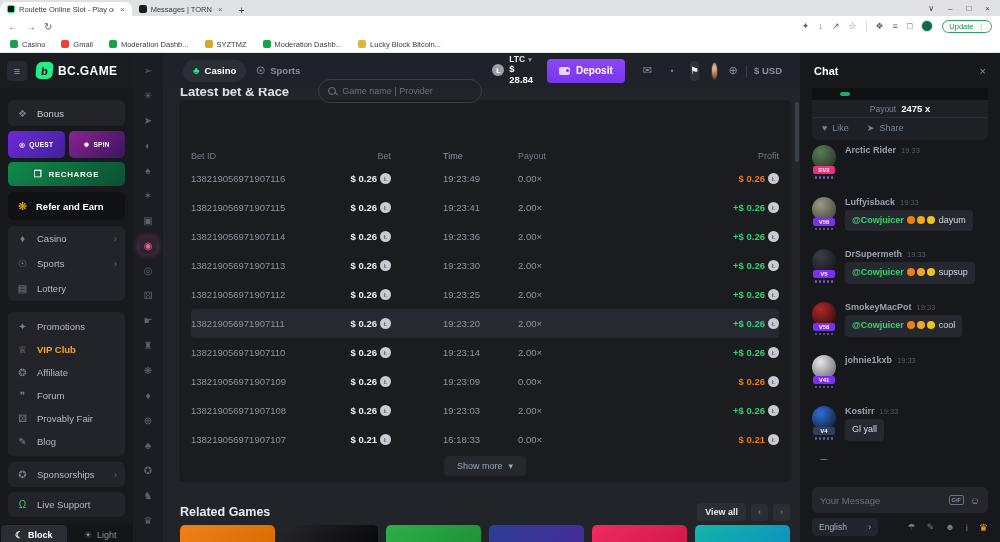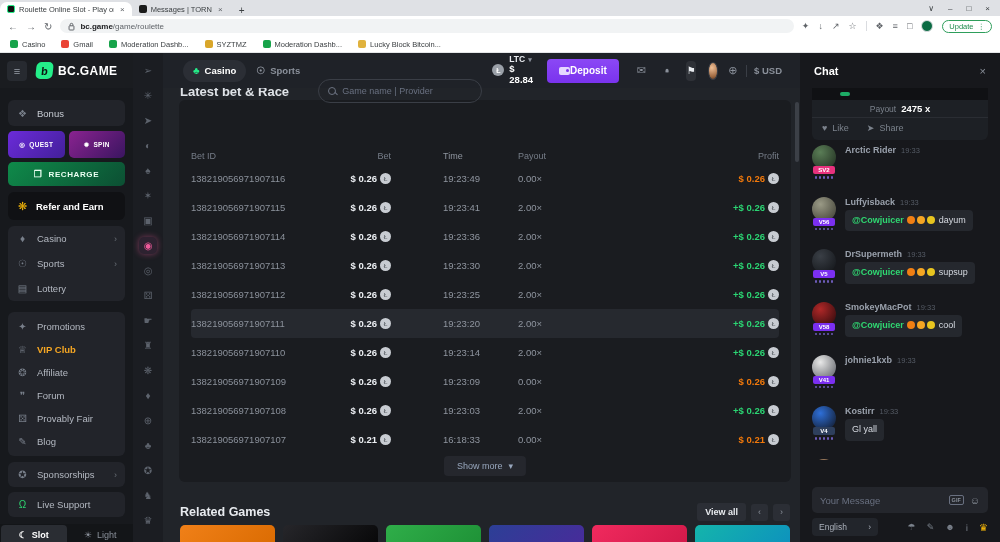--- a/index.html
+++ b/index.html
@@ -53,21 +53,21 @@
   .mag{width:8px;height:8px;border:1.3px solid #6b7280;border-radius:50%;position:relative;flex:none;}
   .mag::after{content:"";position:absolute;width:4px;height:1.3px;background:#6b7280;transform:rotate(45deg);right:-3px;bottom:-1px;}
   .searchbox input{background:transparent;border:none;outline:none;color:#c6cbd3;font-size:9px;width:130px;font-family:"Liberation Sans",sans-serif;}
   .searchbox input::placeholder{color:#697080;}
   .ltc-block{margin-left:10px;display:flex;align-items:center;gap:5px;}
   .coin{width:12px;height:12px;border-radius:50%;background:#9aa0a8;color:#fff;font-size:7px;font-weight:bold;display:inline-flex;align-items:center;justify-content:center;flex:none;}
   .ltc-col{display:flex;flex-direction:column;line-height:1.15;}
   .ltc-row1{color:#e8ebef;font-size:8.5px;font-weight:bold;display:flex;gap:3px;align-items:center;}
   .ltc-row1 .chev{color:#8a909a;font-size:7px;}
   .ltc-row2{color:#fff;font-size:9.5px;font-weight:bold;}
-  .deposit-btn{margin-left:14px;height:24px;padding:0 12px;border-radius:4px;background:linear-gradient(180deg,#8b48f5,#7a33ee);color:#fff;font-size:10px;font-weight:bold;display:flex;align-items:center;}
+  .deposit-btn{margin-left:14px;height:24px;padding:0 12px;border-radius:4px;background:linear-gradient(180deg,#8b48f5,#7a33ee);color:#fff;font-size:10px;font-weight:bold;display:flex;align-items:center;gap:6px;}
   .wallet-ic{width:11px;height:8px;border-radius:2px;background:#e5d8ff;position:relative;}
   .wallet-ic::after{content:"";position:absolute;right:1px;top:2.5px;width:3px;height:3px;border-radius:50%;background:#7a33ee;}
   .hd-ic{color:#8a909a;font-size:11px;margin-left:18px;}
   .bell-svg{width:12px;height:12px;fill:#8a909a;margin-left:18px;}
   .flag-btn{margin-left:16px;width:20px;height:20px;border-radius:4px;background:#2e3137;color:#e8ebef;font-size:10px;display:flex;align-items:center;justify-content:center;}
   .user-avatar{margin-left:12px;width:18px;height:18px;border-radius:50%;background:radial-gradient(circle at 35% 30%,#f0c096,#a06a42 70%,#5e3b22);border:1px solid #3a3e46;}
   .globe{margin-left:10px;color:#8a909a;font-size:11px;}
   .hd-div{width:1px;height:12px;background:#3a3e46;margin-left:8px;}
   .usd{margin-left:8px;color:#8a909a;font-size:9.5px;font-weight:bold;white-space:nowrap;}
 
@@ -178,27 +178,20 @@
     <span>–</span>
     <span>□</span>
     <span>×</span>
   </div>
 </div>
 
 <div class="toolbar">
   <span class="navbtn">←</span>
   <span class="navbtn">→</span>
   <span class="navbtn">↻</span>
-  <div class="urlbar">
-    <svg class="lock-svg" viewBox="0 0 10 12">
-        <rect x="1.5" y="5" width="7" height="6" rx="1"></rect>
-        <path d="M3 5V3.5a2 2 0 0 1 4 0V5"></path>
-      </svg>
-    <span><span class="host">bc.game</span><span class="path">/game/roulette</span></span>
-  </div>
   <div class="tb-icons">
     <span>✦</span>
     <span>↓</span>
     <span>↗</span>
     <span>☆</span>
     <span class="tb-sep"></span>
     <span>❖</span>
     <span>≡</span>
     <span>□</span>
     <span class="tb-avatar"></span>
@@ -385,21 +378,21 @@
       </div>
     <div class="sb-panel sb-group4">
         <div class="sb-row">
           <span class="sb-glyph" style="color: rgb(45, 211, 111);">Ω</span>
           <span>Live Support</span>
         </div>
       </div>
     <div class="theme-toggle">
       <div class="theme-btn active">
         <span>☾</span>
-        <span>Slot</span>
+        <span>Block</span>
       </div>
       <div class="theme-btn idle">
         <span>☀</span>
         <span>Light</span>
       </div>
     </div>
   </div>
 
   <div class="main">
     <div class="main-heading">Latest bet &amp; Race</div>

